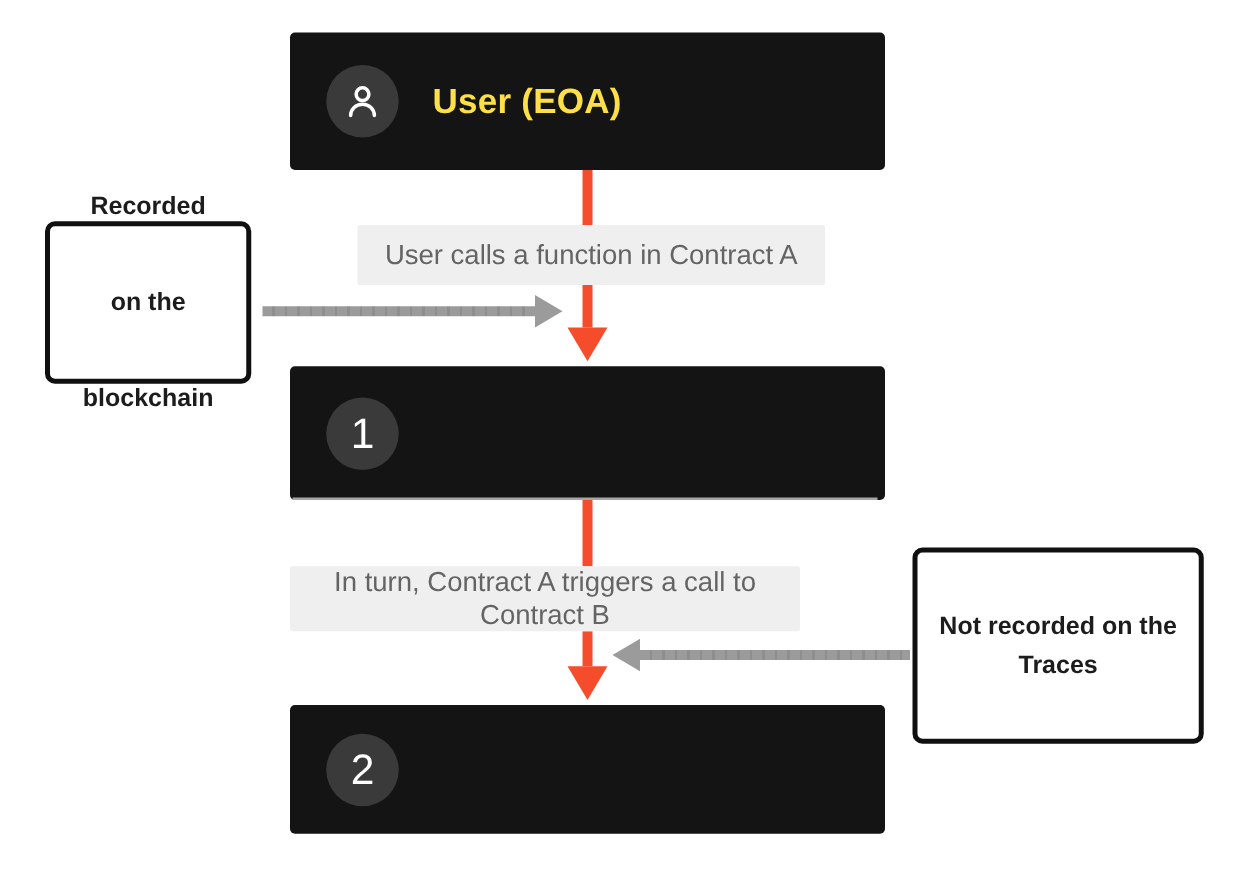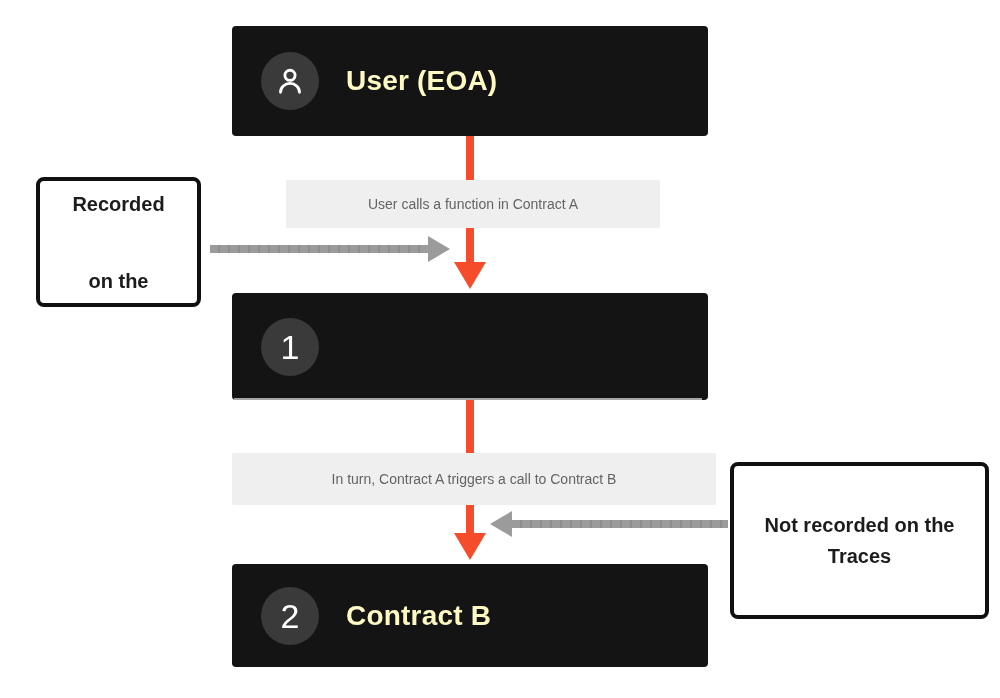--- a/index.html
+++ b/index.html
@@ -43,21 +43,21 @@
     justify-content: center;
     flex: 0 0 auto;
   }
   .badge .num {
     color: #ffffff;
     font-size: 34px;
     font-weight: 400;
     line-height: 1;
   }
   .node-title {
-    color: #fef9c3;
+    color: #fde047;
     font-size: 28px;
     font-weight: 700;
     letter-spacing: 0.2px;
   }
   
   .red-shaft {
     position: absolute;
     left: 466px;
     width: 8px;
     background: #f54d2c;
@@ -76,30 +76,30 @@
   .shaft-1b { top: 228px; height: 34px; }
   .head-1   { top: 262px; }
   .shaft-2a { top: 400px; height: 53px; }
   .shaft-2b { top: 505px; height: 28px; }
   .head-2   { top: 533px; }
   
   .edge-label {
     position: absolute;
     background: #efefef;
     color: #646464;
-    font-size: 14px;
+    font-size: 22px;
     display: flex;
     align-items: center;
     justify-content: center;
     text-align: center;
     border-radius: 2px;
     z-index: 2;
   }
   .edge-label-1 { left: 286px; top: 180px; width: 374px; height: 48px; }
-  .edge-label-2 { left: 232px; top: 453px; width: 484px; height: 52px; }
+  .edge-label-2 { left: 232px; top: 453px; width: 408px; height: 52px; }
   
   .gray-shaft {
     position: absolute;
     height: 8px;
     background: repeating-linear-gradient(90deg, #9b9b9b 0 8px, #8e8e8e 8px 10px);
     z-index: 1;
   }
   .gray-head {
     position: absolute;
     width: 0; height: 0;
@@ -123,21 +123,21 @@
     align-items: center;
     justify-content: center;
     text-align: center;
     font-size: 20px;
     font-weight: 700;
     color: #1c1c1c;
     line-height: 30px;
     z-index: 3;
   }
   .annotation-left  { left: 36px;  top: 177px; width: 165px; height: 130px; gap: 47px; }
-  .annotation-right { left: 730px; top: 462px; width: 259px; height: 157px; line-height: 31px; }
+  .annotation-right { left: 730px; top: 438px; width: 233px; height: 157px; line-height: 31px; }
 </style>
 </head>
 <body>
 
 <div class="canvas">
 
   <div class="node node-user">
     <div class="badge">
       <svg width="34" height="34" viewBox="0 0 24 24" fill="none" stroke="#ffffff" stroke-width="2" stroke-linecap="round">
         <circle cx="12" cy="8" r="3.6"></circle>
@@ -148,20 +148,21 @@
   </div>
 
   <div class="red-shaft shaft-1a"></div>
   <div class="edge-label edge-label-1">User calls a function in Contract A</div>
   <div class="red-shaft shaft-1b"></div>
   <div class="red-head head-1"></div>
 
   <div class="annotation annotation-left">
     <div>Recorded</div>
     <div>on the</div>
+    <div>blockchain</div>
   </div>
   <div class="gray-shaft gray-shaft-left"></div>
   <div class="gray-head gray-head-left"></div>
 
   <div class="node node-contract-a">
     <div class="badge">
       <span class="num">1</span>
     </div>
     <div class="divider"></div>
   </div>
@@ -175,16 +176,15 @@
     <div>Not recorded on the</div>
     <div>Traces</div>
   </div>
   <div class="gray-head gray-head-right"></div>
   <div class="gray-shaft gray-shaft-right"></div>
 
   <div class="node node-contract-b">
     <div class="badge">
       <span class="num">2</span>
     </div>
-    <div class="node-title">Contract B</div>
   </div>
 
 </div>
 
 </body></html>

